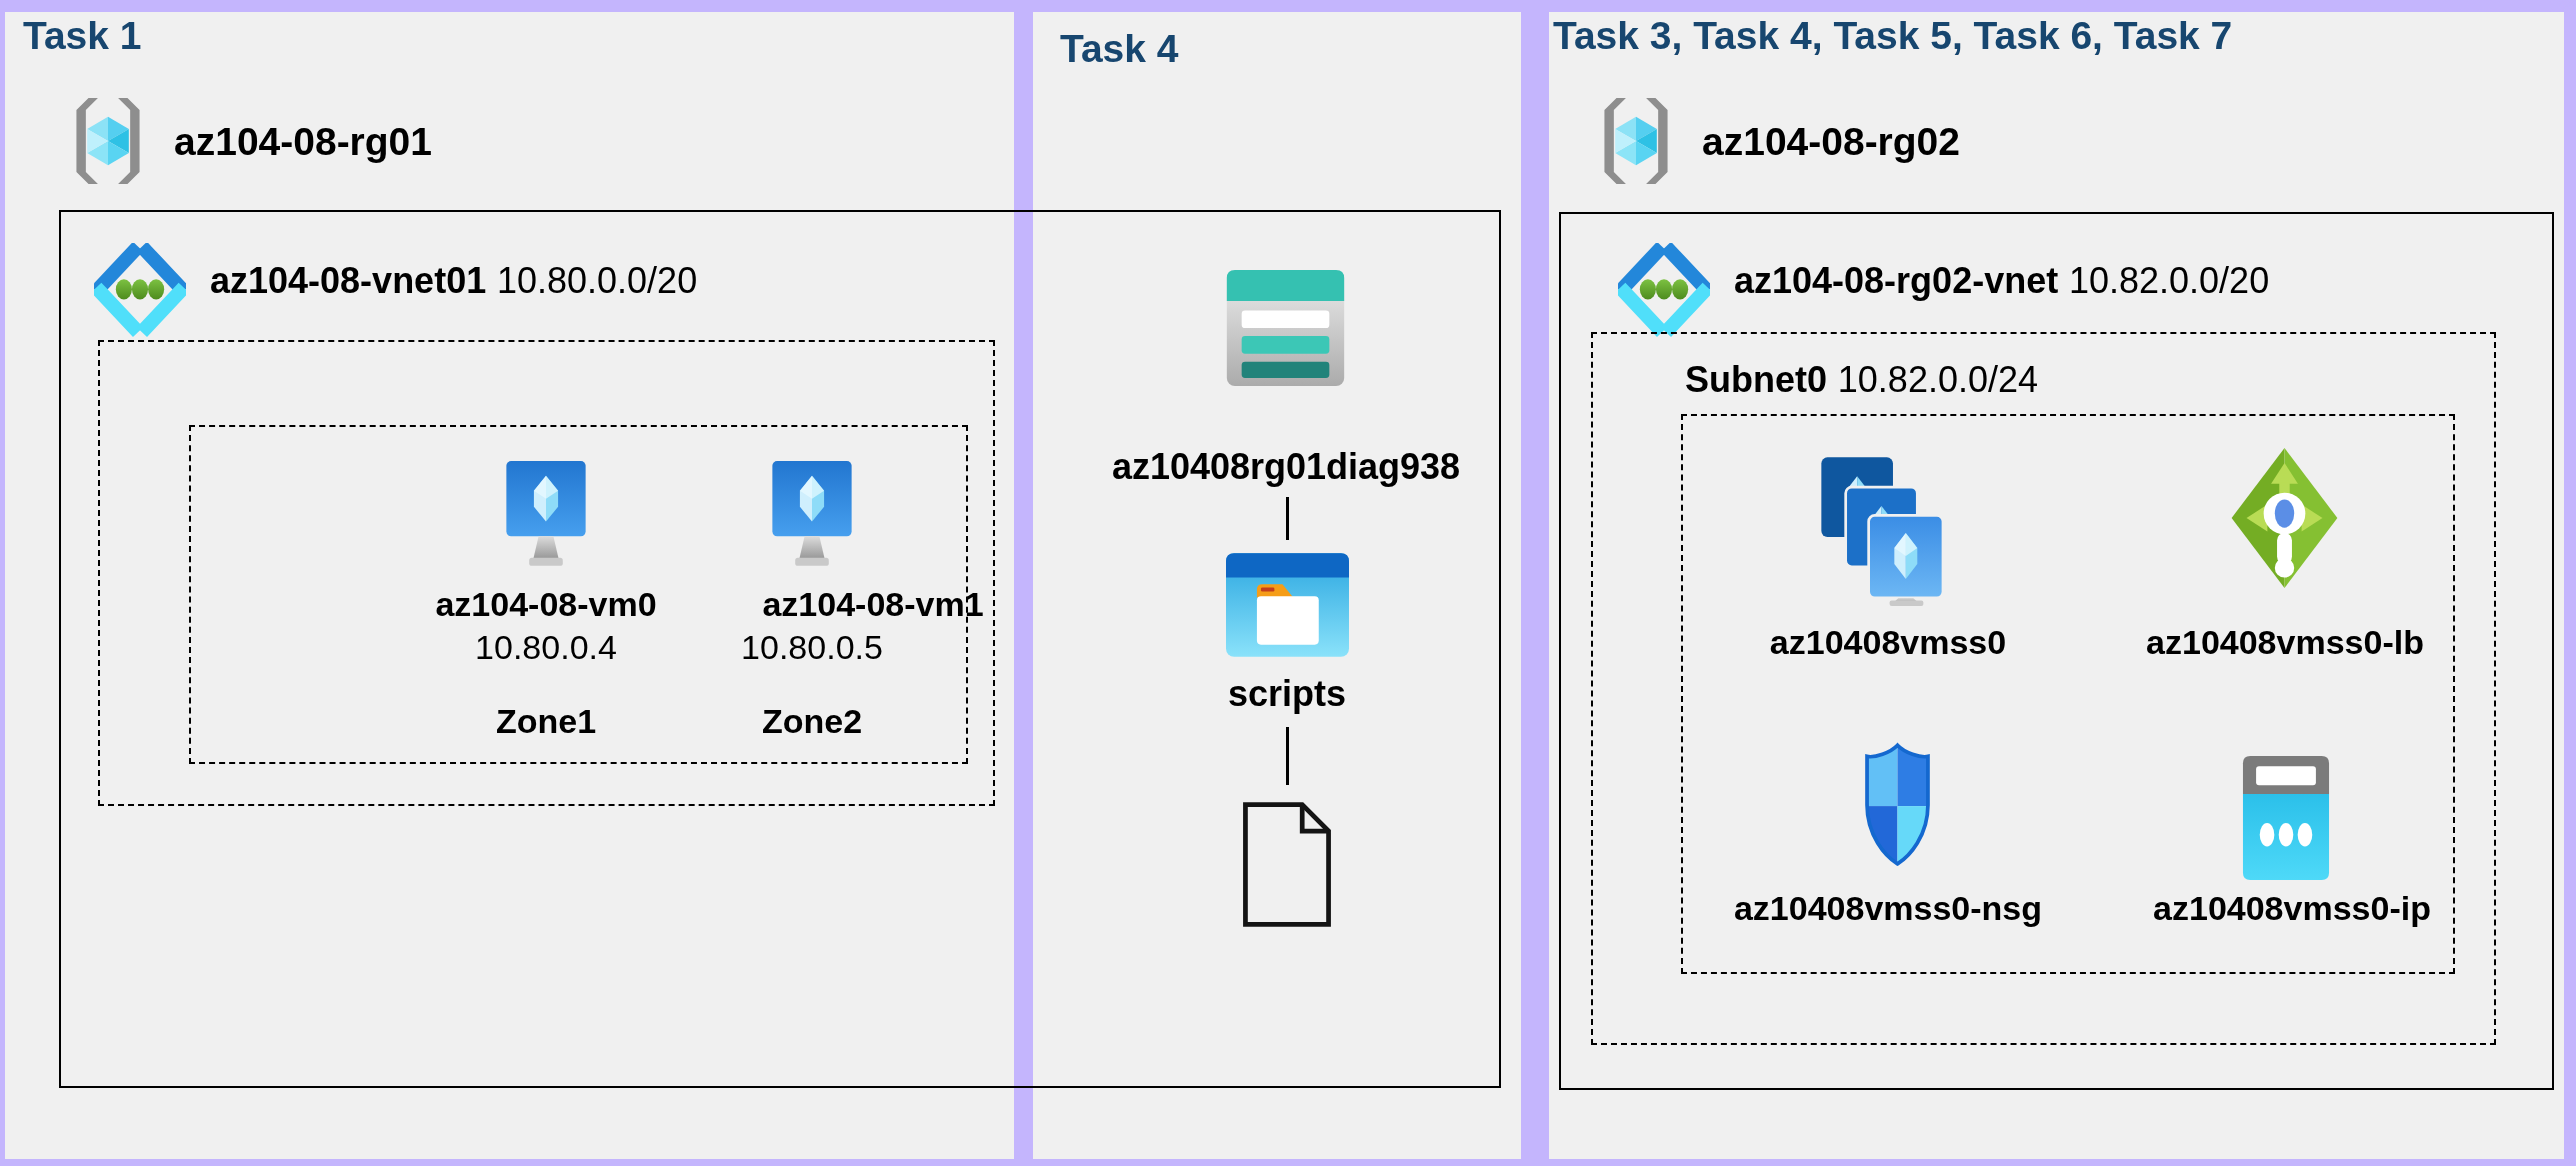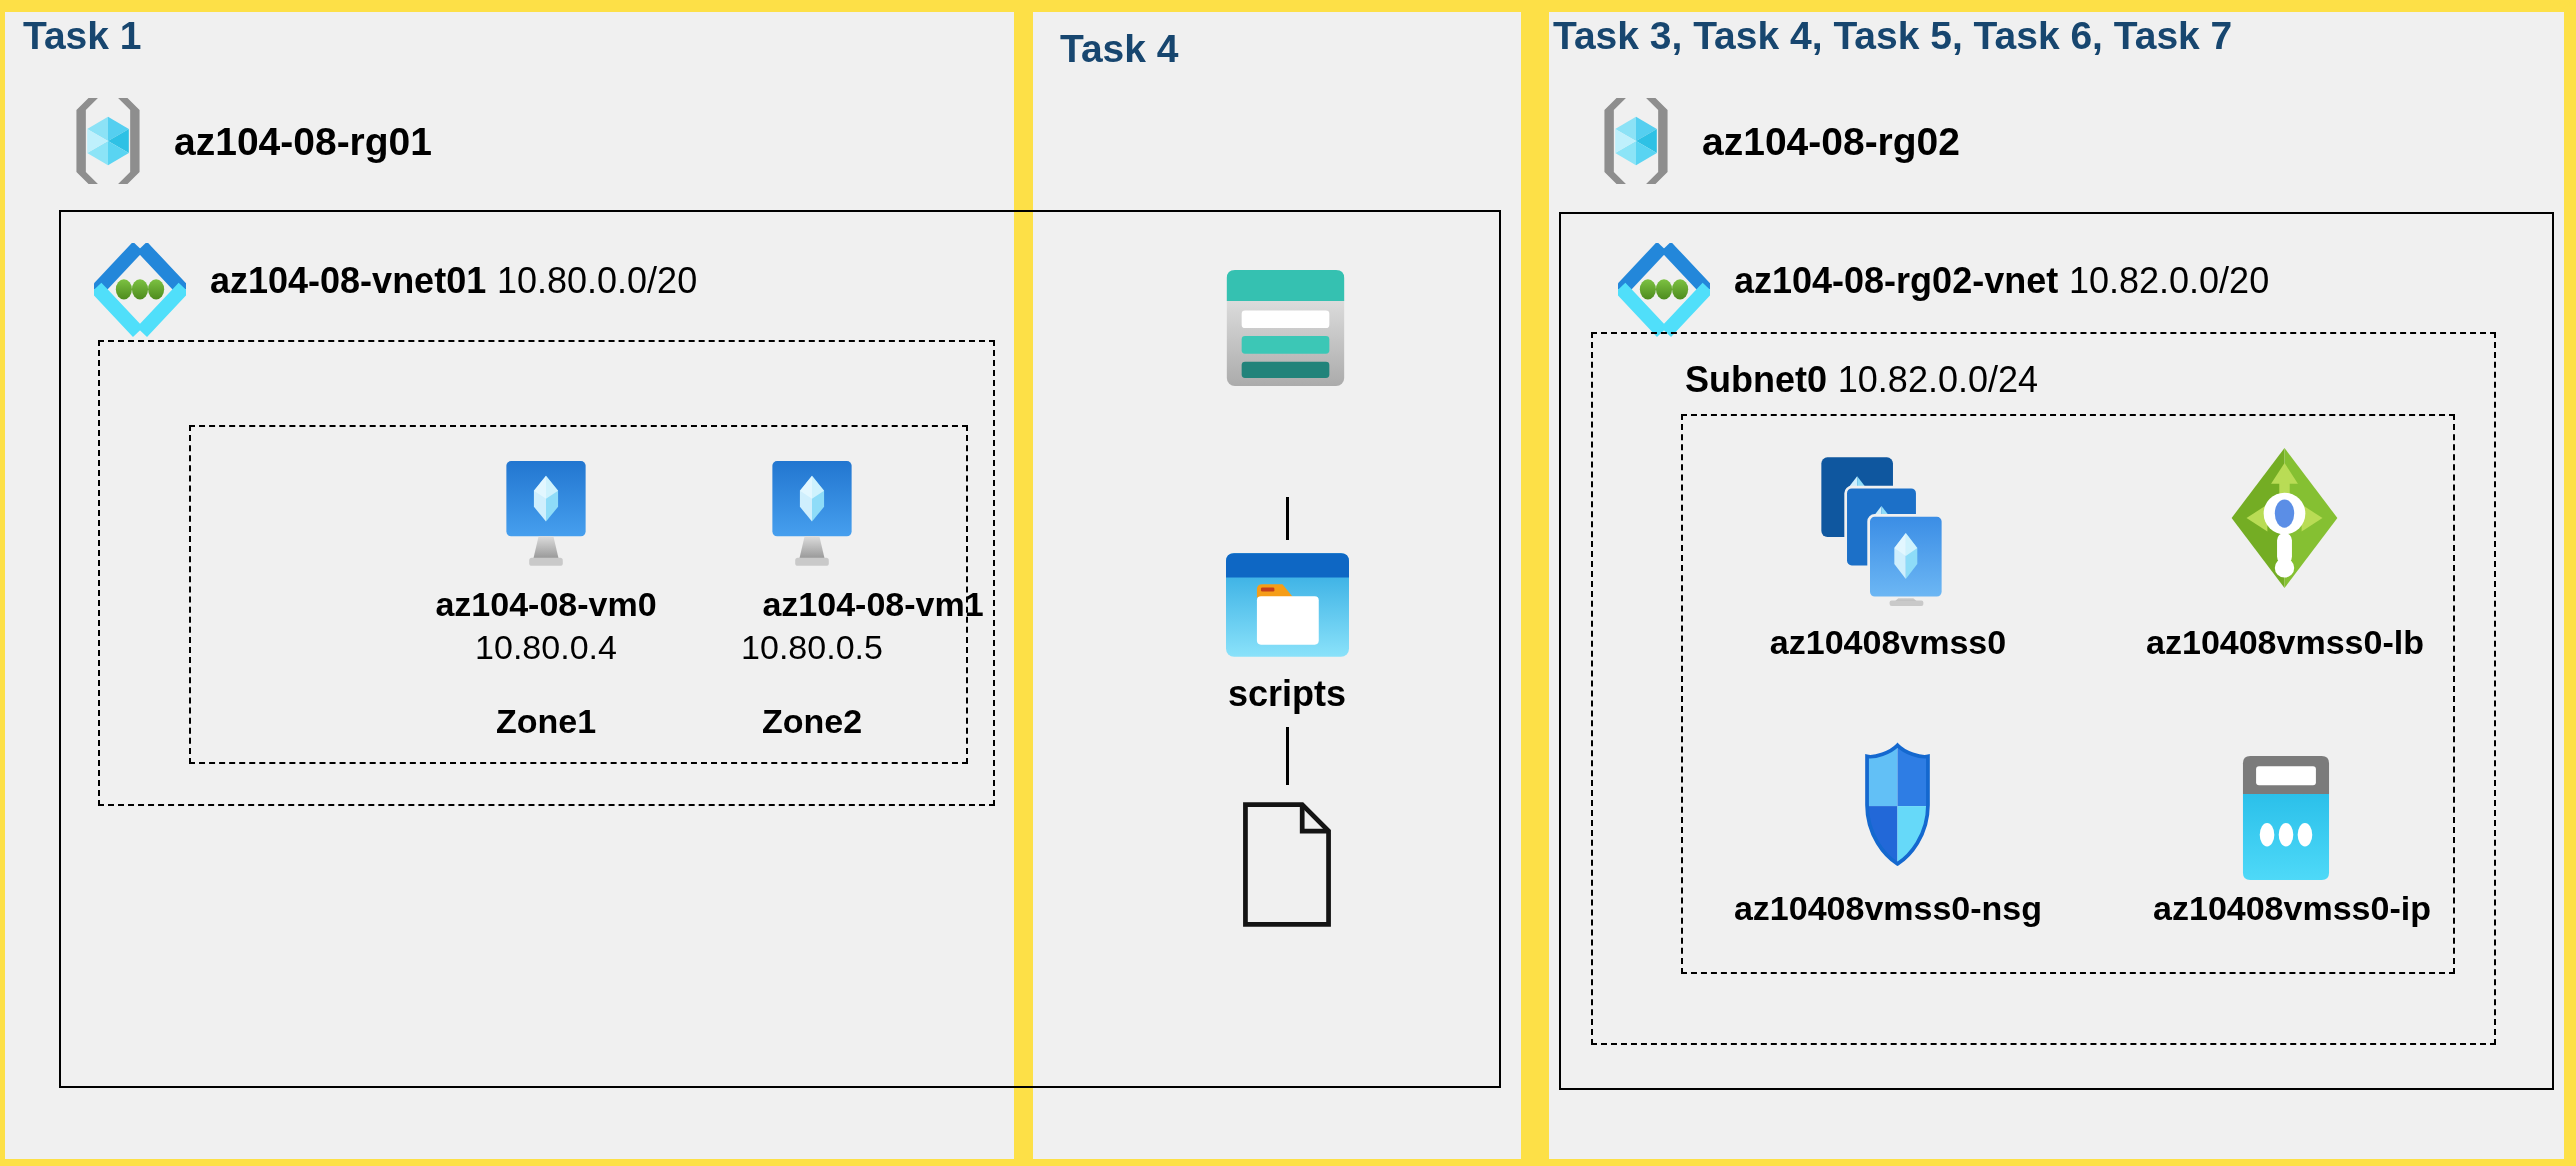--- a/index.html
+++ b/index.html
@@ -1,17 +1,17 @@
 <!DOCTYPE html>
 <html style="font-size:10.8px"><head>
 <meta charset="utf-8">
 <style>
   html,body{margin:0;padding:0;background:#ffffff;}
   .canvas{
-    position:relative;width:2576px;height:1166px;background:#fde047;
+    position:relative;width:2576px;height:1166px;background:#c4b5fd;
     font-family:"Liberation Sans",sans-serif;color:#000;overflow:hidden;
   }
   .panel{position:absolute;top:12px;height:1147px;background:#f0f0f0;}
   .task-h{position:absolute;font-size:39px;font-weight:bold;color:#17466f;white-space:nowrap;}
   .solid-box{position:absolute;border:2.7px solid #000;background:transparent;}
   .dashed-box{position:absolute;border:2px dashed #000;}
   .row-label{position:absolute;font-size:39px;font-weight:bold;white-space:nowrap;}
   .net-label{position:absolute;font-size:36px;white-space:nowrap;}
   .net-label .nm{font-weight:bold;}
   .net-label .cidr{font-weight:normal;margin-left:10.8px;}
@@ -131,20 +131,21 @@
 
   <div class="icon" style="left:1224px;top:270px;">
     <svg width="123" height="116" viewBox="0 0 182 172">
       <rect x="4" y="0" width="174" height="172" rx="12" fill="url(#storg)"></rect>
       <path d="M16 0 H166 Q178 0 178 12 V46 H4 V12 Q4 0 16 0 Z" fill="#35c1b1"></path>
       <rect x="26" y="60" width="130" height="26" rx="5" fill="#ffffff"></rect>
       <rect x="26" y="98" width="130" height="26" rx="5" fill="#3cc7b6"></rect>
       <rect x="26" y="136" width="130" height="24" rx="5" fill="#21837a"></rect>
     </svg>
   </div>
+  <div class="c-label" style="left:1286px;top:446px;font-size:36px;">az10408rg01diag938</div>
 
   <div class="vline" style="left:1286px;top:497px;height:43px;"></div>
 
   <div class="icon" style="left:1226px;top:553px;">
     <svg width="123" height="104" viewBox="0 0 183 154">
       <rect x="0" y="0" width="183" height="154" rx="12" fill="url(#foldg)"></rect>
       <path d="M12 0 H171 Q183 0 183 12 V36 H0 V12 Q0 0 12 0 Z" fill="#0e67c4"></path>
       <path d="M46 66 V54 Q46 46 54 46 H84 L100 66 Z" fill="#f59d18"></path>
       <rect x="52" y="51" width="20" height="6" rx="2" fill="#c43e1c"></rect>
       <rect x="46" y="64" width="92" height="72" rx="6" fill="#ffffff"></rect>

